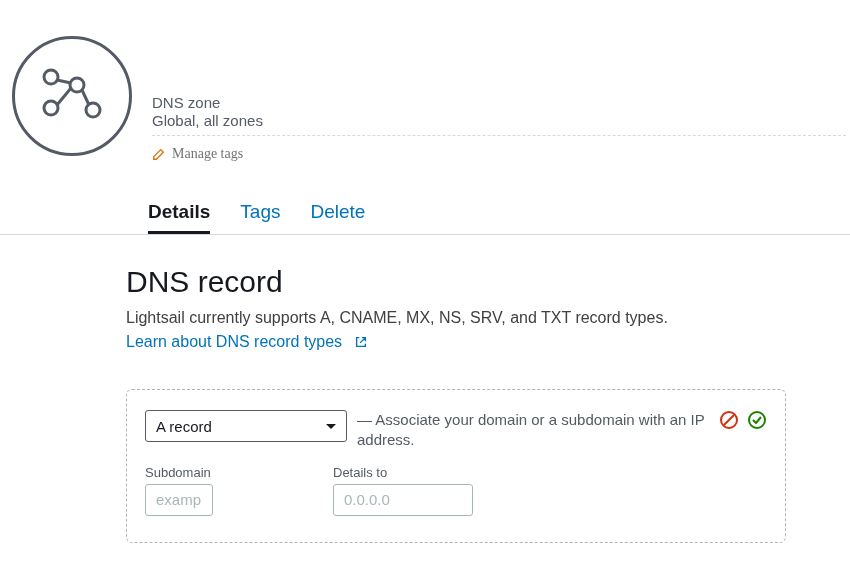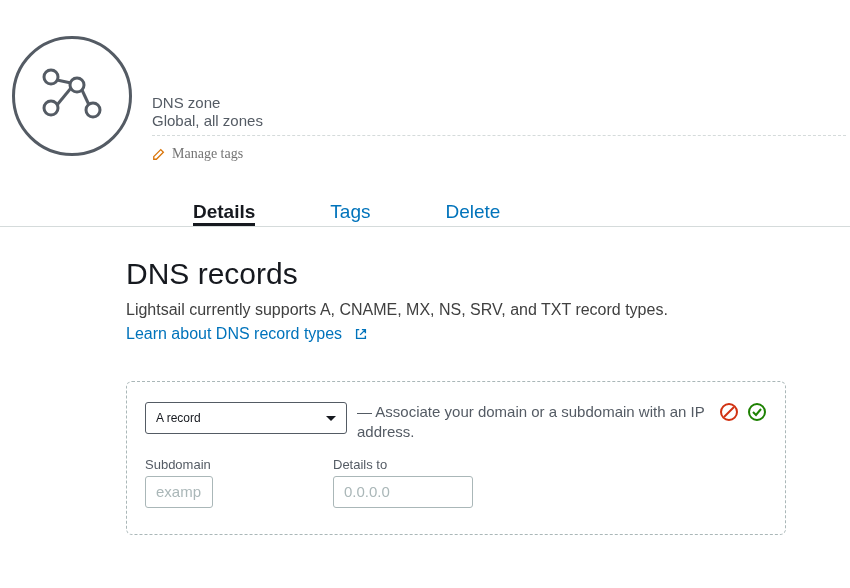--- a/index.html
+++ b/index.html
@@ -47,21 +47,21 @@
     cursor: pointer;
     font-family: Liberation Serif, serif;
   }
   .manage-tags svg { width: 14px; height: 14px; }
   .tabs {
     display: flex;
     gap: 30px;
     margin: 36px 0 0 148px;
     font-size: 19px;
   }
-  .tab { cursor: pointer; color: #0073bb; padding-bottom: 0; margin-left: 45px; }
+  .tab { cursor: pointer; color: #0073bb; padding-bottom: 8px; }
   .tab.active { color: #16191f; font-weight: 700; border-bottom: 3px solid #16191f; }
   .tabline {
     border: none;
     border-top: 1px solid #d5dbdb;
     margin: 0;
   }
   .content { margin: 30px 0 0 126px; max-width: 660px; }
   h2 { font-weight: 400; font-size: 30px; margin: 0 0 10px 0; color: #16191f; }
   .support-text { font-size: 16px; color: #404040; margin: 0 0 6px 0; }
   .learn-link { color: #0073bb; font-size: 16px; display: inline-flex; align-items: center; gap: 12px; cursor: pointer; }
@@ -78,21 +78,21 @@
     position: relative;
     width: 202px;
     flex-shrink: 0;
   }
   .select-box {
     width: 100%;
     height: 32px;
     border: 1px solid #545b64;
     border-radius: 3px;
     padding: 0 30px 0 10px;
-    font-size: 12px;
+    font-size: 15px;
     background: #fff;
     display: flex;
     align-items: center;
     cursor: pointer;
   }
   .select-caret {
     position: absolute;
     right: 8px;
     top: 8px;
     pointer-events: none;
@@ -147,21 +147,21 @@
 </div>
 
 <div class="tabs">
   <div class="tab active">Details</div>
   <div class="tab">Tags</div>
   <div class="tab">Delete</div>
 </div>
 <hr class="tabline">
 
 <div class="content">
-  <h2>DNS records</h2>
+  <h2>DNS record</h2>
   <p class="support-text">Lightsail currently supports A, CNAME, MX, NS, SRV, and TXT record types.</p>
   <a class="learn-link">
     <span>Learn about DNS record types</span>
     <svg viewBox="0 0 16 16">
       <path d="M6 3 H3 V13 H13 V10 M9 3 H13 V7 M13 3 L7 9" fill="none" stroke="#0073bb" stroke-width="1.6"></path>
     </svg>
   </a>
 
   <div class="record-panel">
     <div class="row1">

